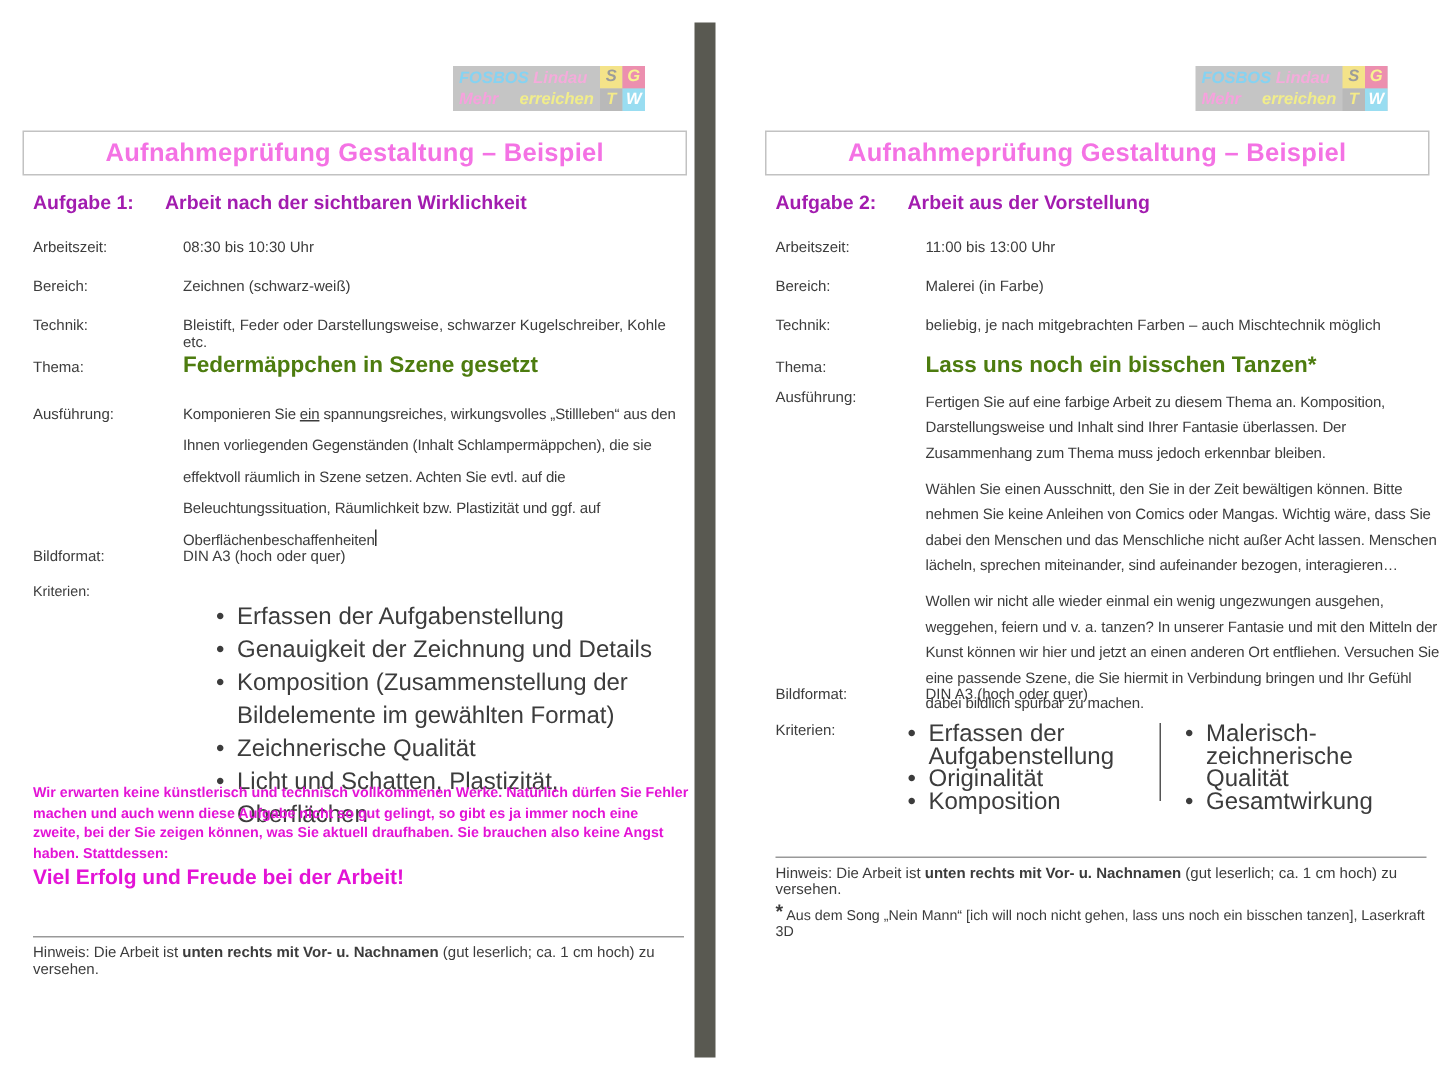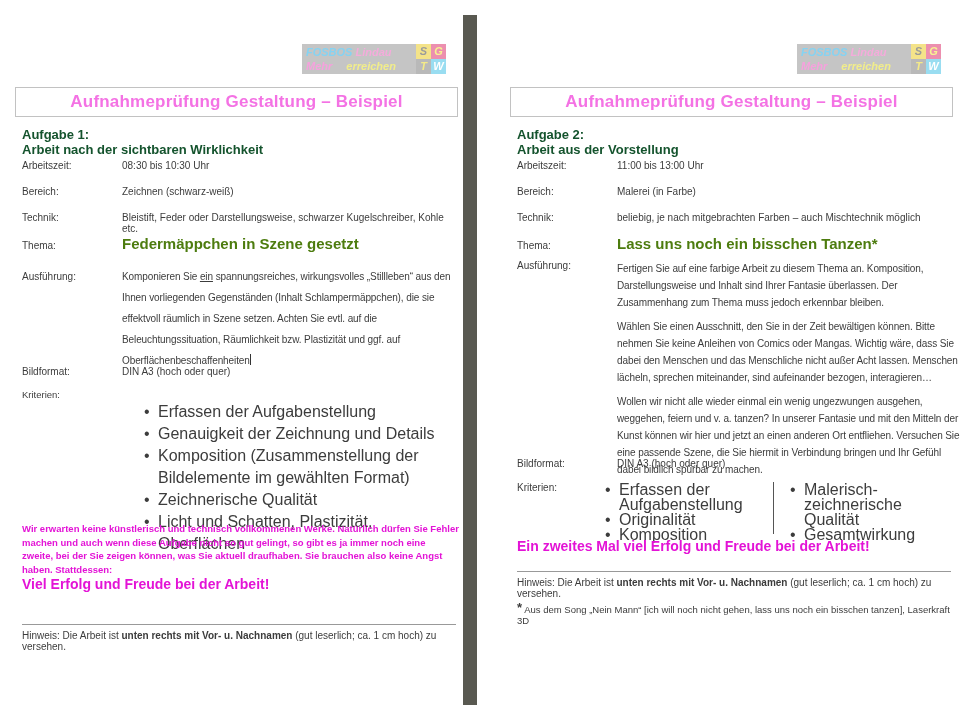--- a/index.html
+++ b/index.html
@@ -5,33 +5,33 @@
   html,body{margin:0;padding:0;background:#fff;}
   .canvas{
     position:relative;width:960px;height:720px;background:#ffffff;overflow:hidden;
     font-family:"Liberation Sans",sans-serif;color:#3c3c3c;
   }
   .divider-bar{position:absolute;left:463px;top:15px;width:14px;height:690px;background:#595951;}
   .page{position:absolute;top:0;width:445px;height:720px;}
   #page1{left:15px;} #page2{left:510px;}
 
   
-  .logo{position:absolute;left:287px;top:44px;width:144px;height:30px;display:flex;background:#9f9f9f;opacity:.6;}
+  .logo{position:absolute;left:287px;top:44px;width:128px;height:30px;display:flex;background:#9f9f9f;opacity:.6;}
   .logo-text{flex:1;padding:1px 0 0 4px;font-style:italic;font-weight:bold;font-size:11px;line-height:14px;white-space:nowrap;}
   .c-cyan{color:#35b6ea;} .c-pink{color:#ef74c4;} .c-mag{color:#f263c8;} .c-yel{color:#e9e23e;margin-left:11px;}
   .logo-tiles{width:30px;display:grid;grid-template-columns:15px 15px;grid-auto-rows:15px;
     font-weight:bold;font-style:italic;font-size:11px;text-align:center;line-height:15px;}
   .tile-s{background:#edd23b;color:#5a5a5a;} .tile-g{background:#e0457b;color:#f3ea49;}
   .tile-t{background:#8c8c8c;color:#eddd3a;} .tile-w{background:#57c8e8;color:#ffffff;}
 
   .title-box{position:absolute;left:0;top:87px;width:441px;height:28px;border:1px solid #c2c2c2;
     display:flex;align-items:center;justify-content:center;
     font-weight:bold;font-size:17px;color:#f472e4;letter-spacing:.2px;}
 
-  .task-line{position:absolute;left:7px;top:127px;font-weight:bold;font-size:13px;color:#14532d;display:flex;flex-direction:column;}
+  .task-line{position:absolute;left:7px;top:127px;font-weight:bold;font-size:13px;color:#a21caf;display:flex;}
   .task-label{width:88px;flex:none;}
 
   .row{position:absolute;left:7px;width:438px;display:flex;align-items:baseline;gap:12px;}
   .lbl{width:88px;flex:none;font-size:10px;}
   .val{font-size:10px;}
   .thema-val{font-weight:bold;font-size:15px;color:#4d7c0f;}
   .para{width:345px;line-height:21px;letter-spacing:-.1px;}
   .para2{width:345px;line-height:17px;margin:0 0 7px 0;letter-spacing:-.1px;}
   .u{text-decoration:underline;}
   .caret{display:inline-block;width:1px;height:11px;background:#333;vertical-align:-1px;}
@@ -184,18 +184,17 @@
           <li>Komposition</li>
         </ul>
         <div class="krit-vline"></div>
         <ul class="bullets tight krit-col2">
           <li>Malerisch-zeichnerische Qualität</li>
           <li>Gesamtwirkung</li>
         </ul>
       </div>
     </div>
 
-    <div class="wish" style="top:538px">Ein zweites Mal viel Erfolg und Freude bei der Arbeit!</div>
     <div class="rule" style="top:571px"></div>
     <div class="hinweis" style="top:577px"><span>Hinweis: Die Arbeit ist </span><b>unten rechts mit Vor- u. Nachnamen</b><span> (gut leserlich; ca. 1 cm hoch) zu versehen.</span></div>
     <div class="footnote" style="top:600px"><span class="fn-star">*</span><span> Aus dem Song „Nein Mann“ [ich will noch nicht gehen, lass uns noch ein bisschen tanzen], Laserkraft 3D</span></div>
   </section>
 </div>
 
 </body></html>

